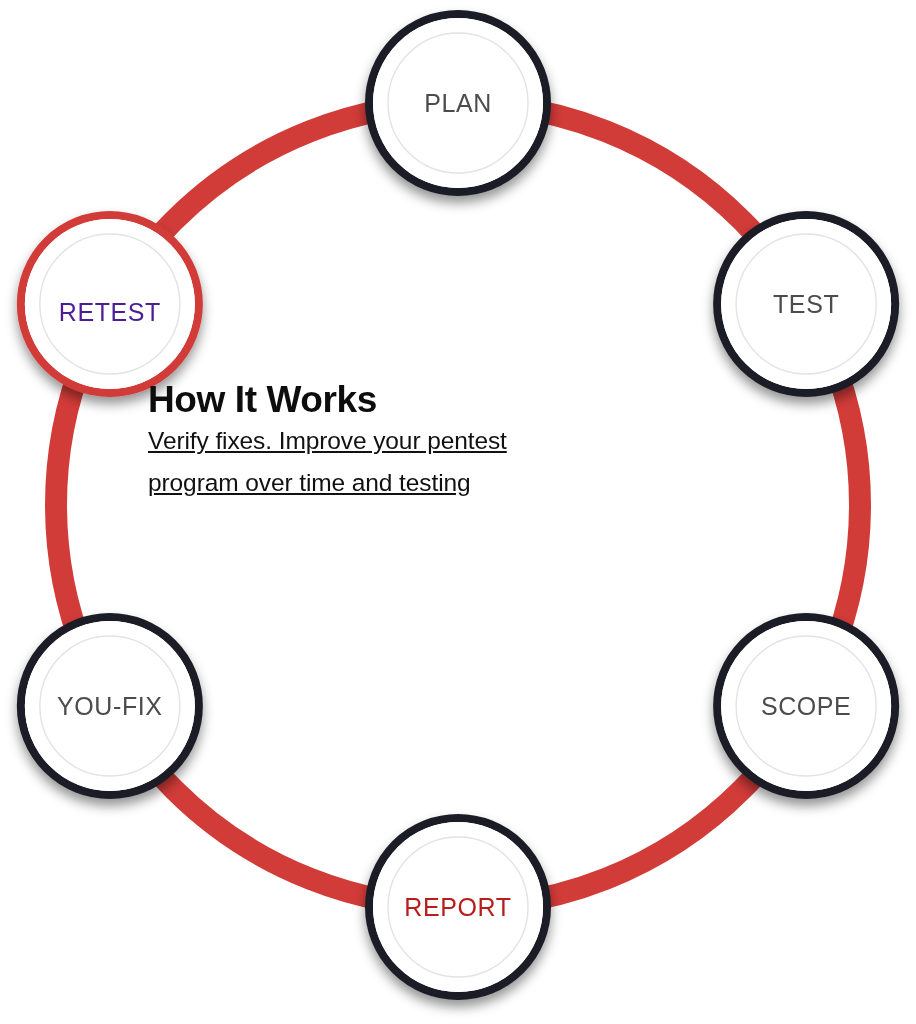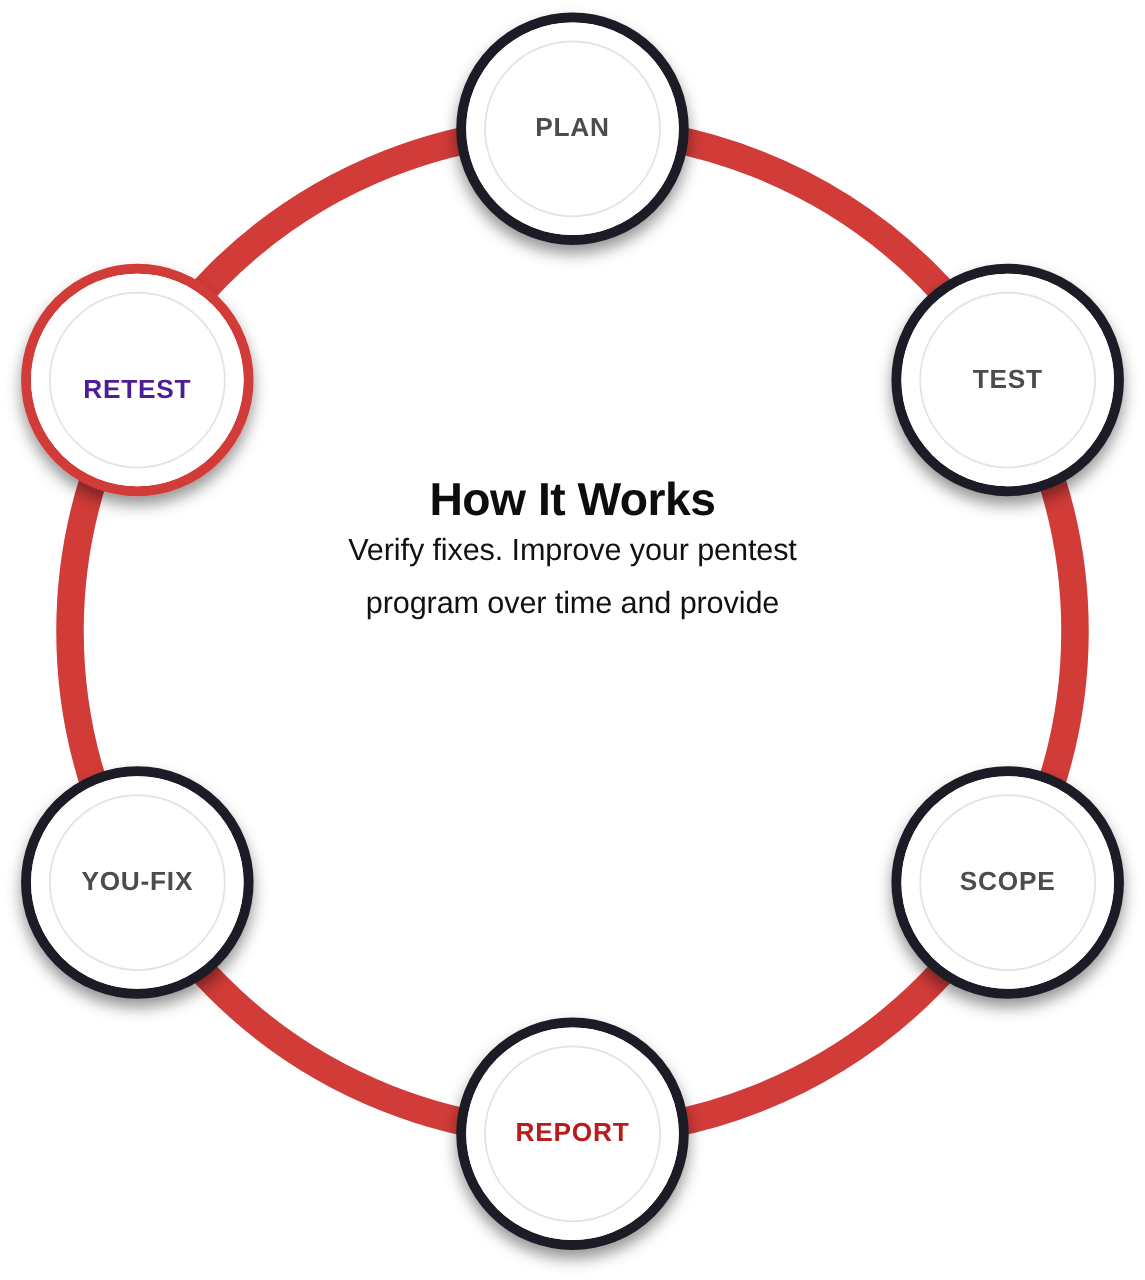--- a/index.html
+++ b/index.html
@@ -10,47 +10,47 @@
     -webkit-font-smoothing:antialiased;
   }
   #diagram-root{position:relative;width:916px;height:1024px;background:#ffffff;}
   svg.canvas{position:absolute;left:0;top:0;width:916px;height:1024px;display:block;}
 
   .center-block{
     position:absolute;
     left:50%;top:0;
     transform:translateX(-50%);
     width:620px;
-    text-align:center;
+    text-align:left;
     pointer-events:none;
   }
   .center-title{
     font-size:37px;
     font-weight:700;
     color:#0d0d0d;
     letter-spacing:-0.4px;
     line-height:1.05;
     margin:0;
     white-space:nowrap;
   }
   .center-sub{
     margin:0;
     font-size:24.5px;
     font-weight:400;
     color:#111111;
     line-height:42px;
     letter-spacing:-0.1px;
   }
-  .center-sub span{display:block;white-space:nowrap;}
+  .center-sub span{display:block;white-space:nowrap;text-decoration:underline;}
 
   .node-label{
     position:absolute;
     transform:translate(-50%,-50%);
-    font-size:21px;
-    font-weight:700;
+    font-size:25px;
+    font-weight:400;
     color:#4c4c4c;
     letter-spacing:0.6px;
     white-space:nowrap;
     pointer-events:none;
     text-align:center;
   }
   .node-hit{
     position:absolute;
     width:186px;height:186px;
     border-radius:50%;
@@ -107,21 +107,21 @@
           <circle cx="109.85778767865571" cy="303.99999999999994" r="85" fill="#ffffff"></circle>
           <circle cx="109.85778767865571" cy="303.99999999999994" r="70" fill="none" stroke="#e3e3e3" stroke-width="1.4"></circle>
         </g>
       </g>
   </svg>
 
   <div class="center-block" id="center-block" style="top: 381px; left: 458px;">
     <h1 class="center-title">How It Works</h1>
     <p class="center-sub" id="center-sub">
         <span>Verify fixes. Improve your pentest</span>
-        <span>program over time and provide</span>
+        <span>program over time and testing</span>
       </p>
   </div>
 
   <div id="labels-layer">
       <div class="node-label" style="left: 458px; top: 103px; color: rgb(76, 76, 76);">PLAN</div>
       <div class="node-hit" style="left: 458px; top: 103px;"></div>
       <div class="node-label" style="left: 806.142px; top: 304px; color: rgb(76, 76, 76);">TEST</div>
       <div class="node-hit" style="left: 806.142px; top: 304px;"></div>
       <div class="node-label" style="left: 806.142px; top: 706px; color: rgb(76, 76, 76);">SCOPE</div>
       <div class="node-hit" style="left: 806.142px; top: 706px;"></div>

